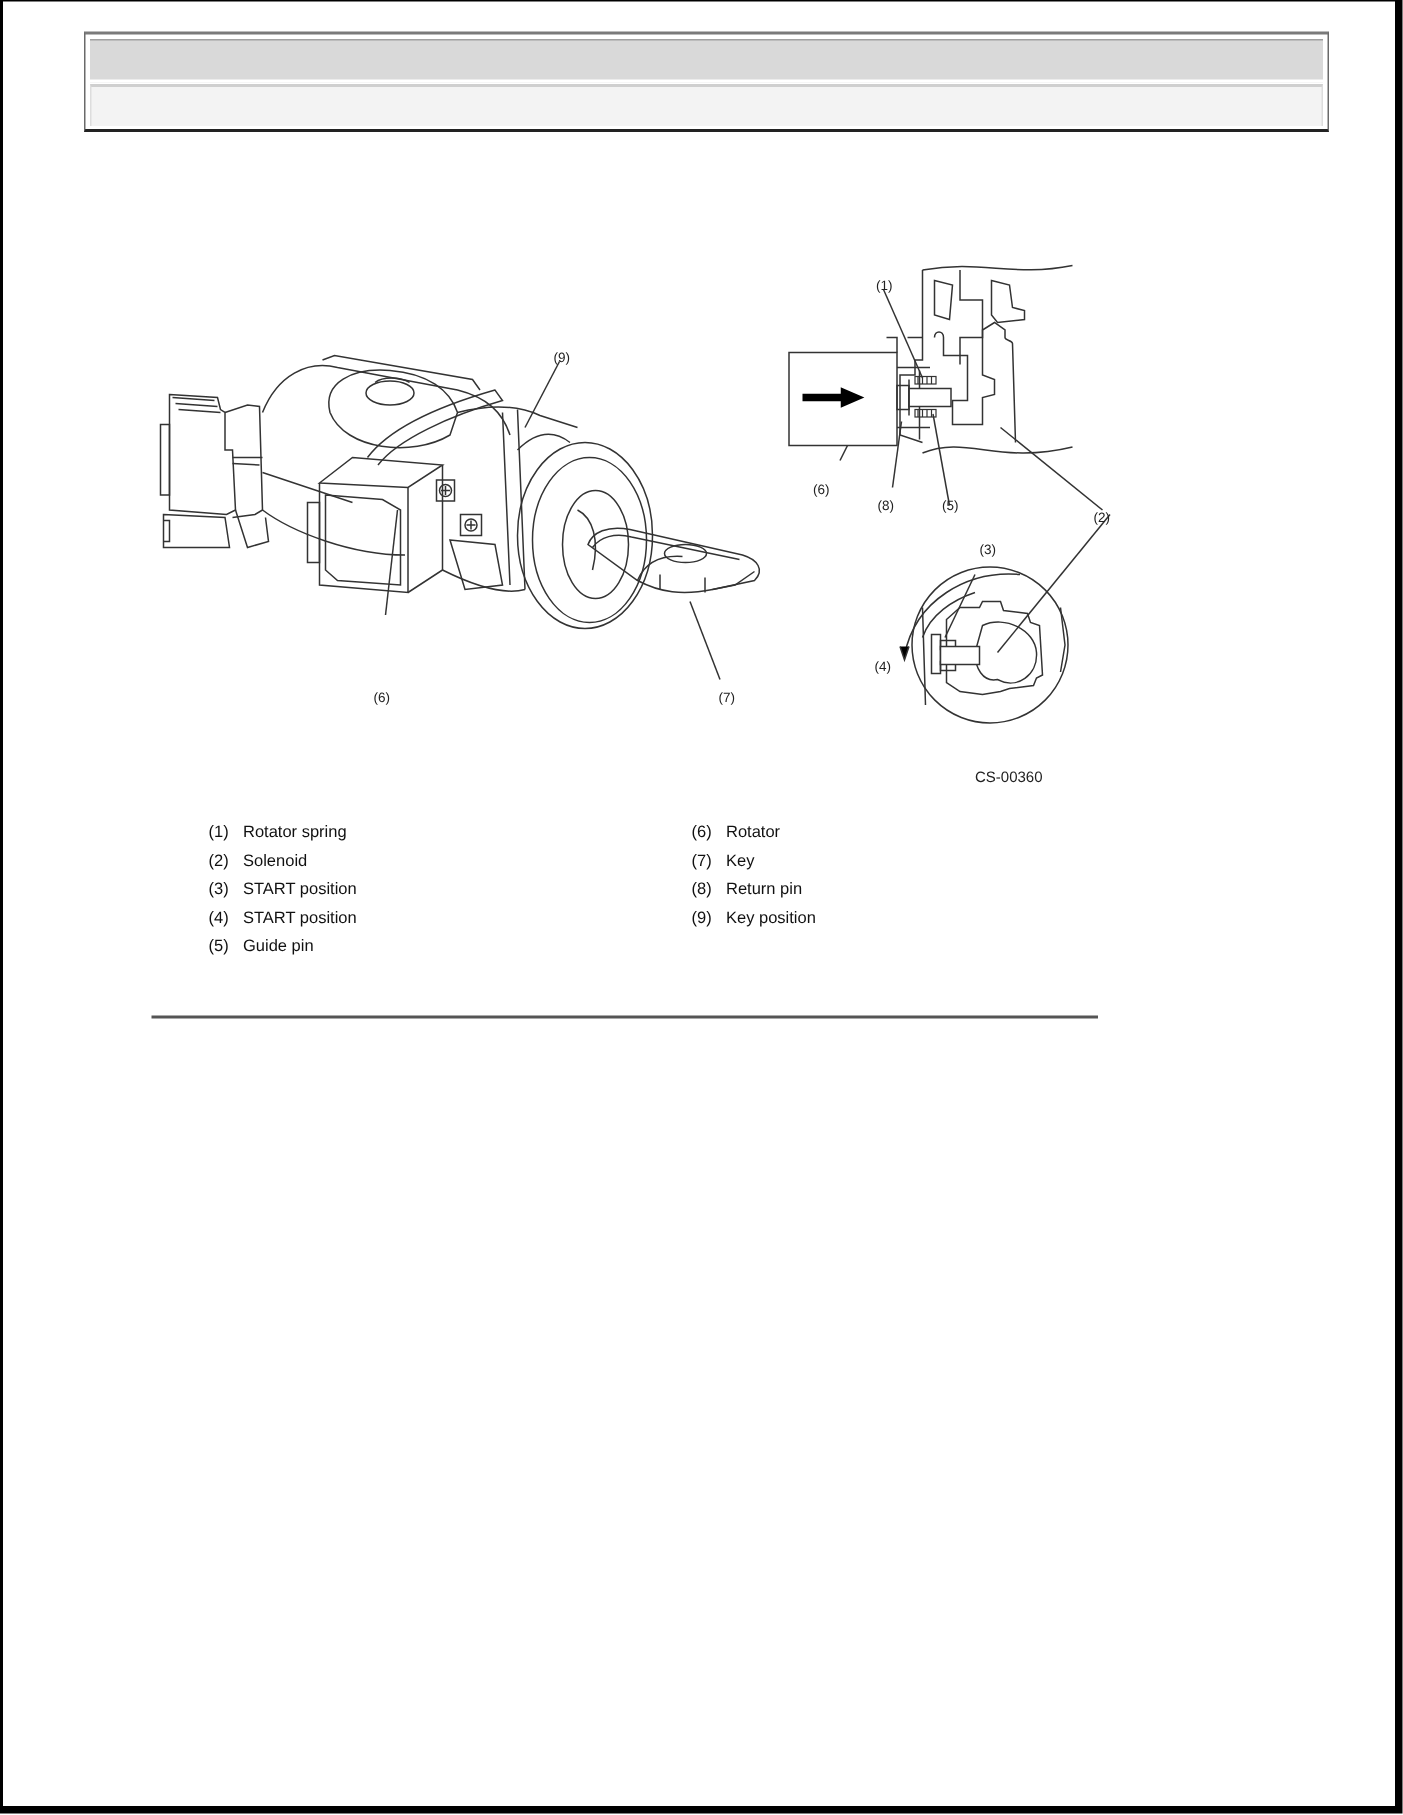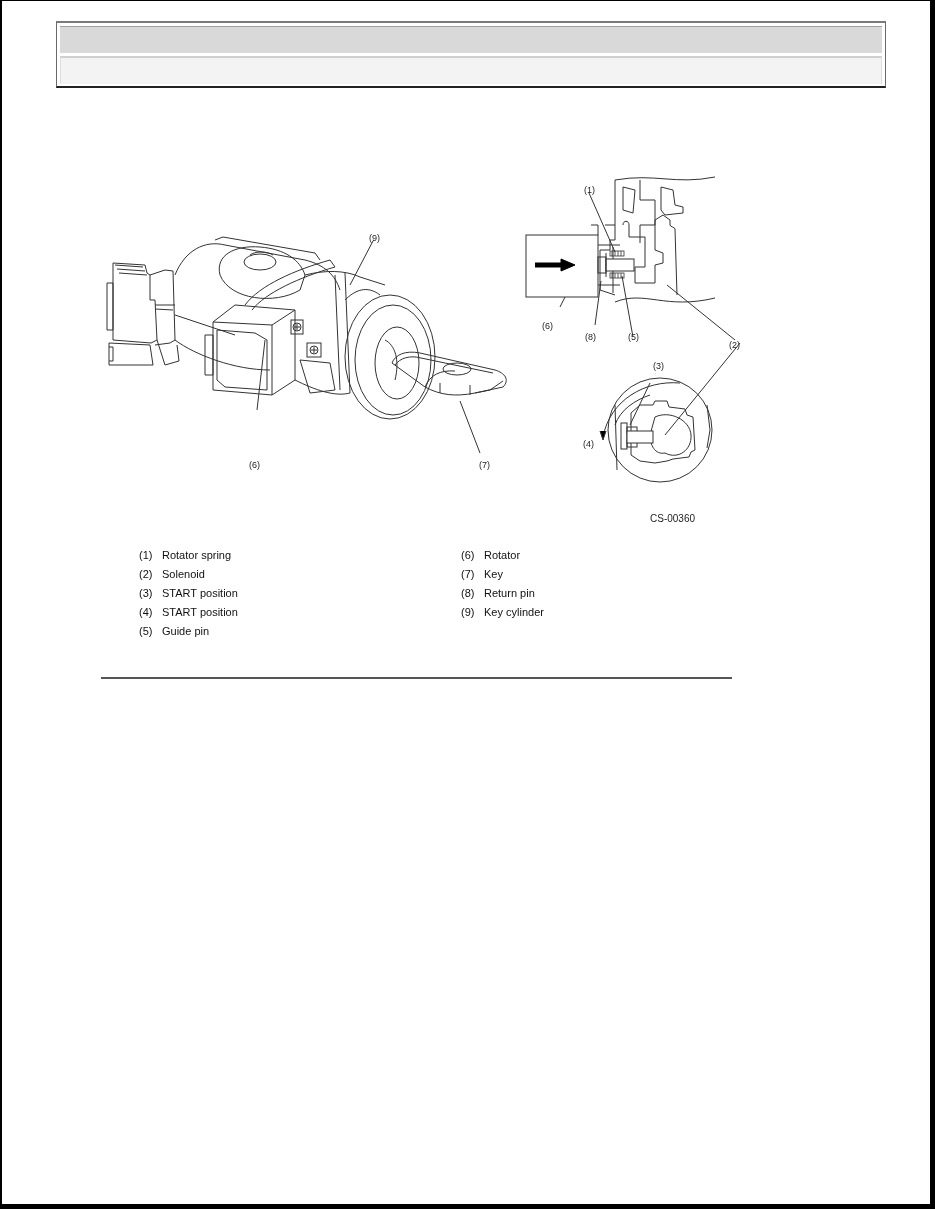--- a/index.html
+++ b/index.html
@@ -218,17 +218,17 @@
   <div class="legend-row">
     <span class="legend-num">(7)</span>
     <span class="legend-label">Key</span>
   </div>
   <div class="legend-row">
     <span class="legend-num">(8)</span>
     <span class="legend-label">Return pin</span>
   </div>
   <div class="legend-row">
     <span class="legend-num">(9)</span>
-    <span class="legend-label">Key cylinder</span>
+    <span class="legend-label">Key position</span>
   </div>
 </div>
 
 <div class="divider"></div>
 
 </body></html>

